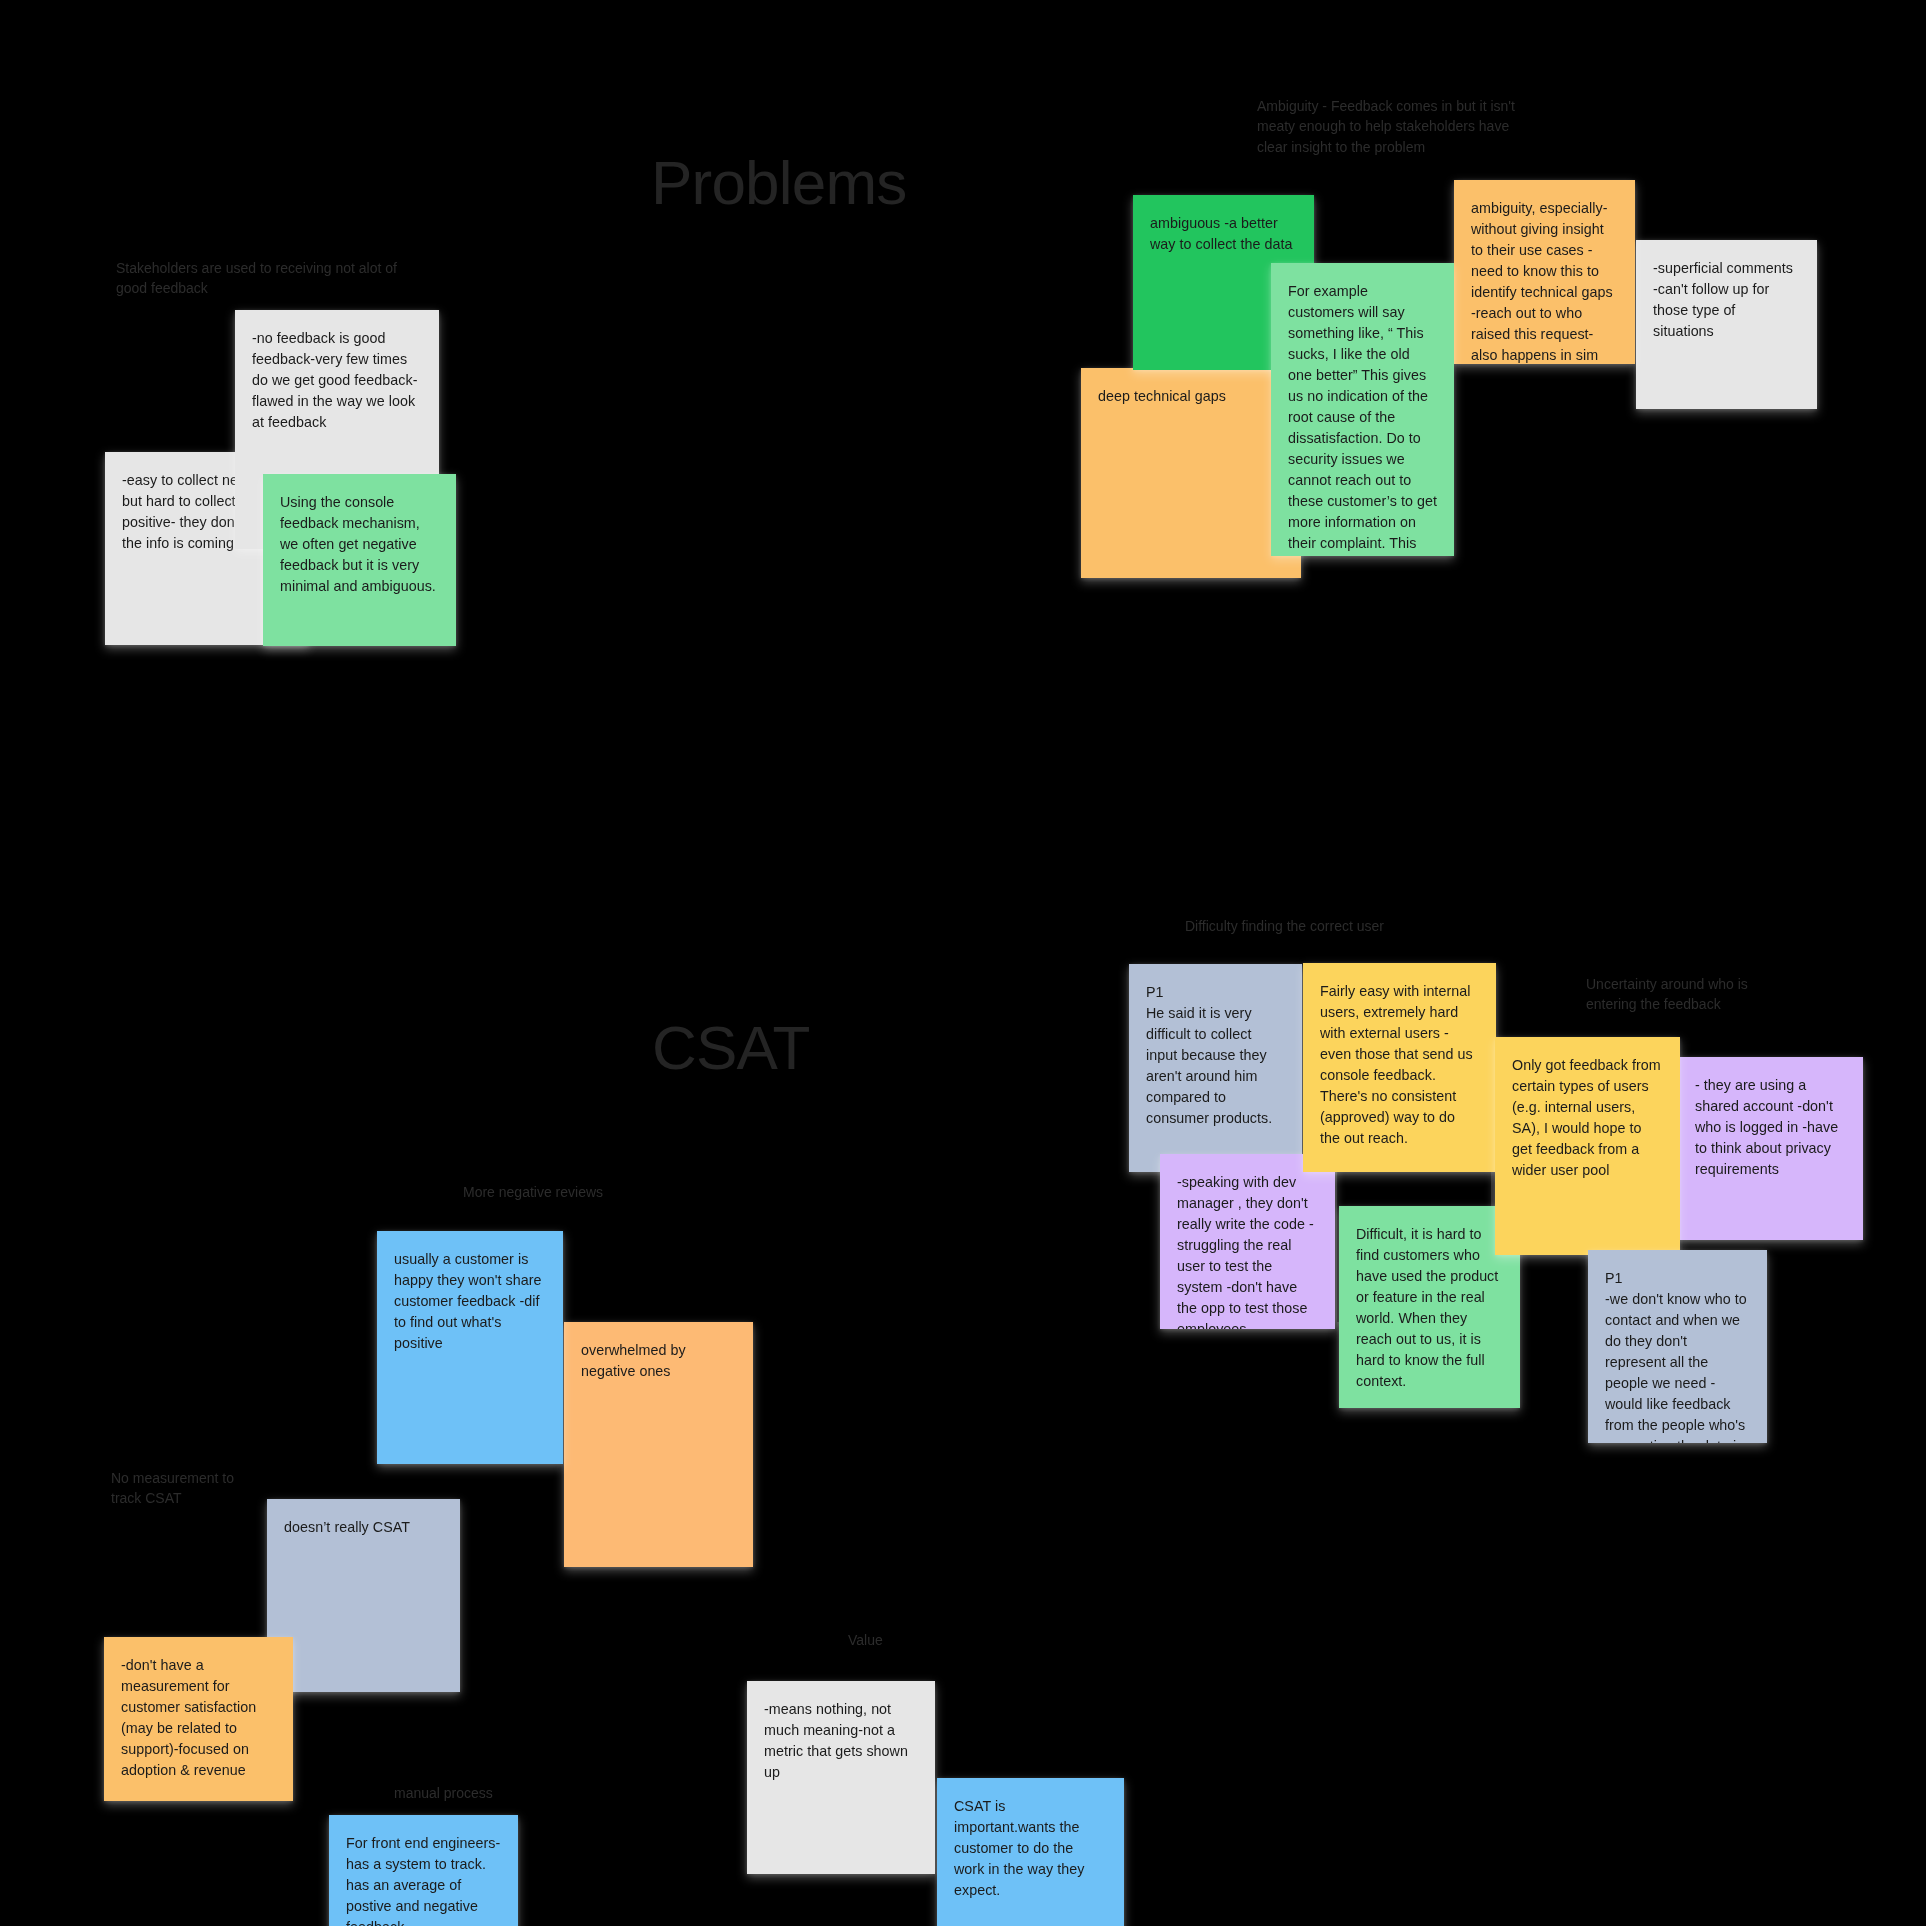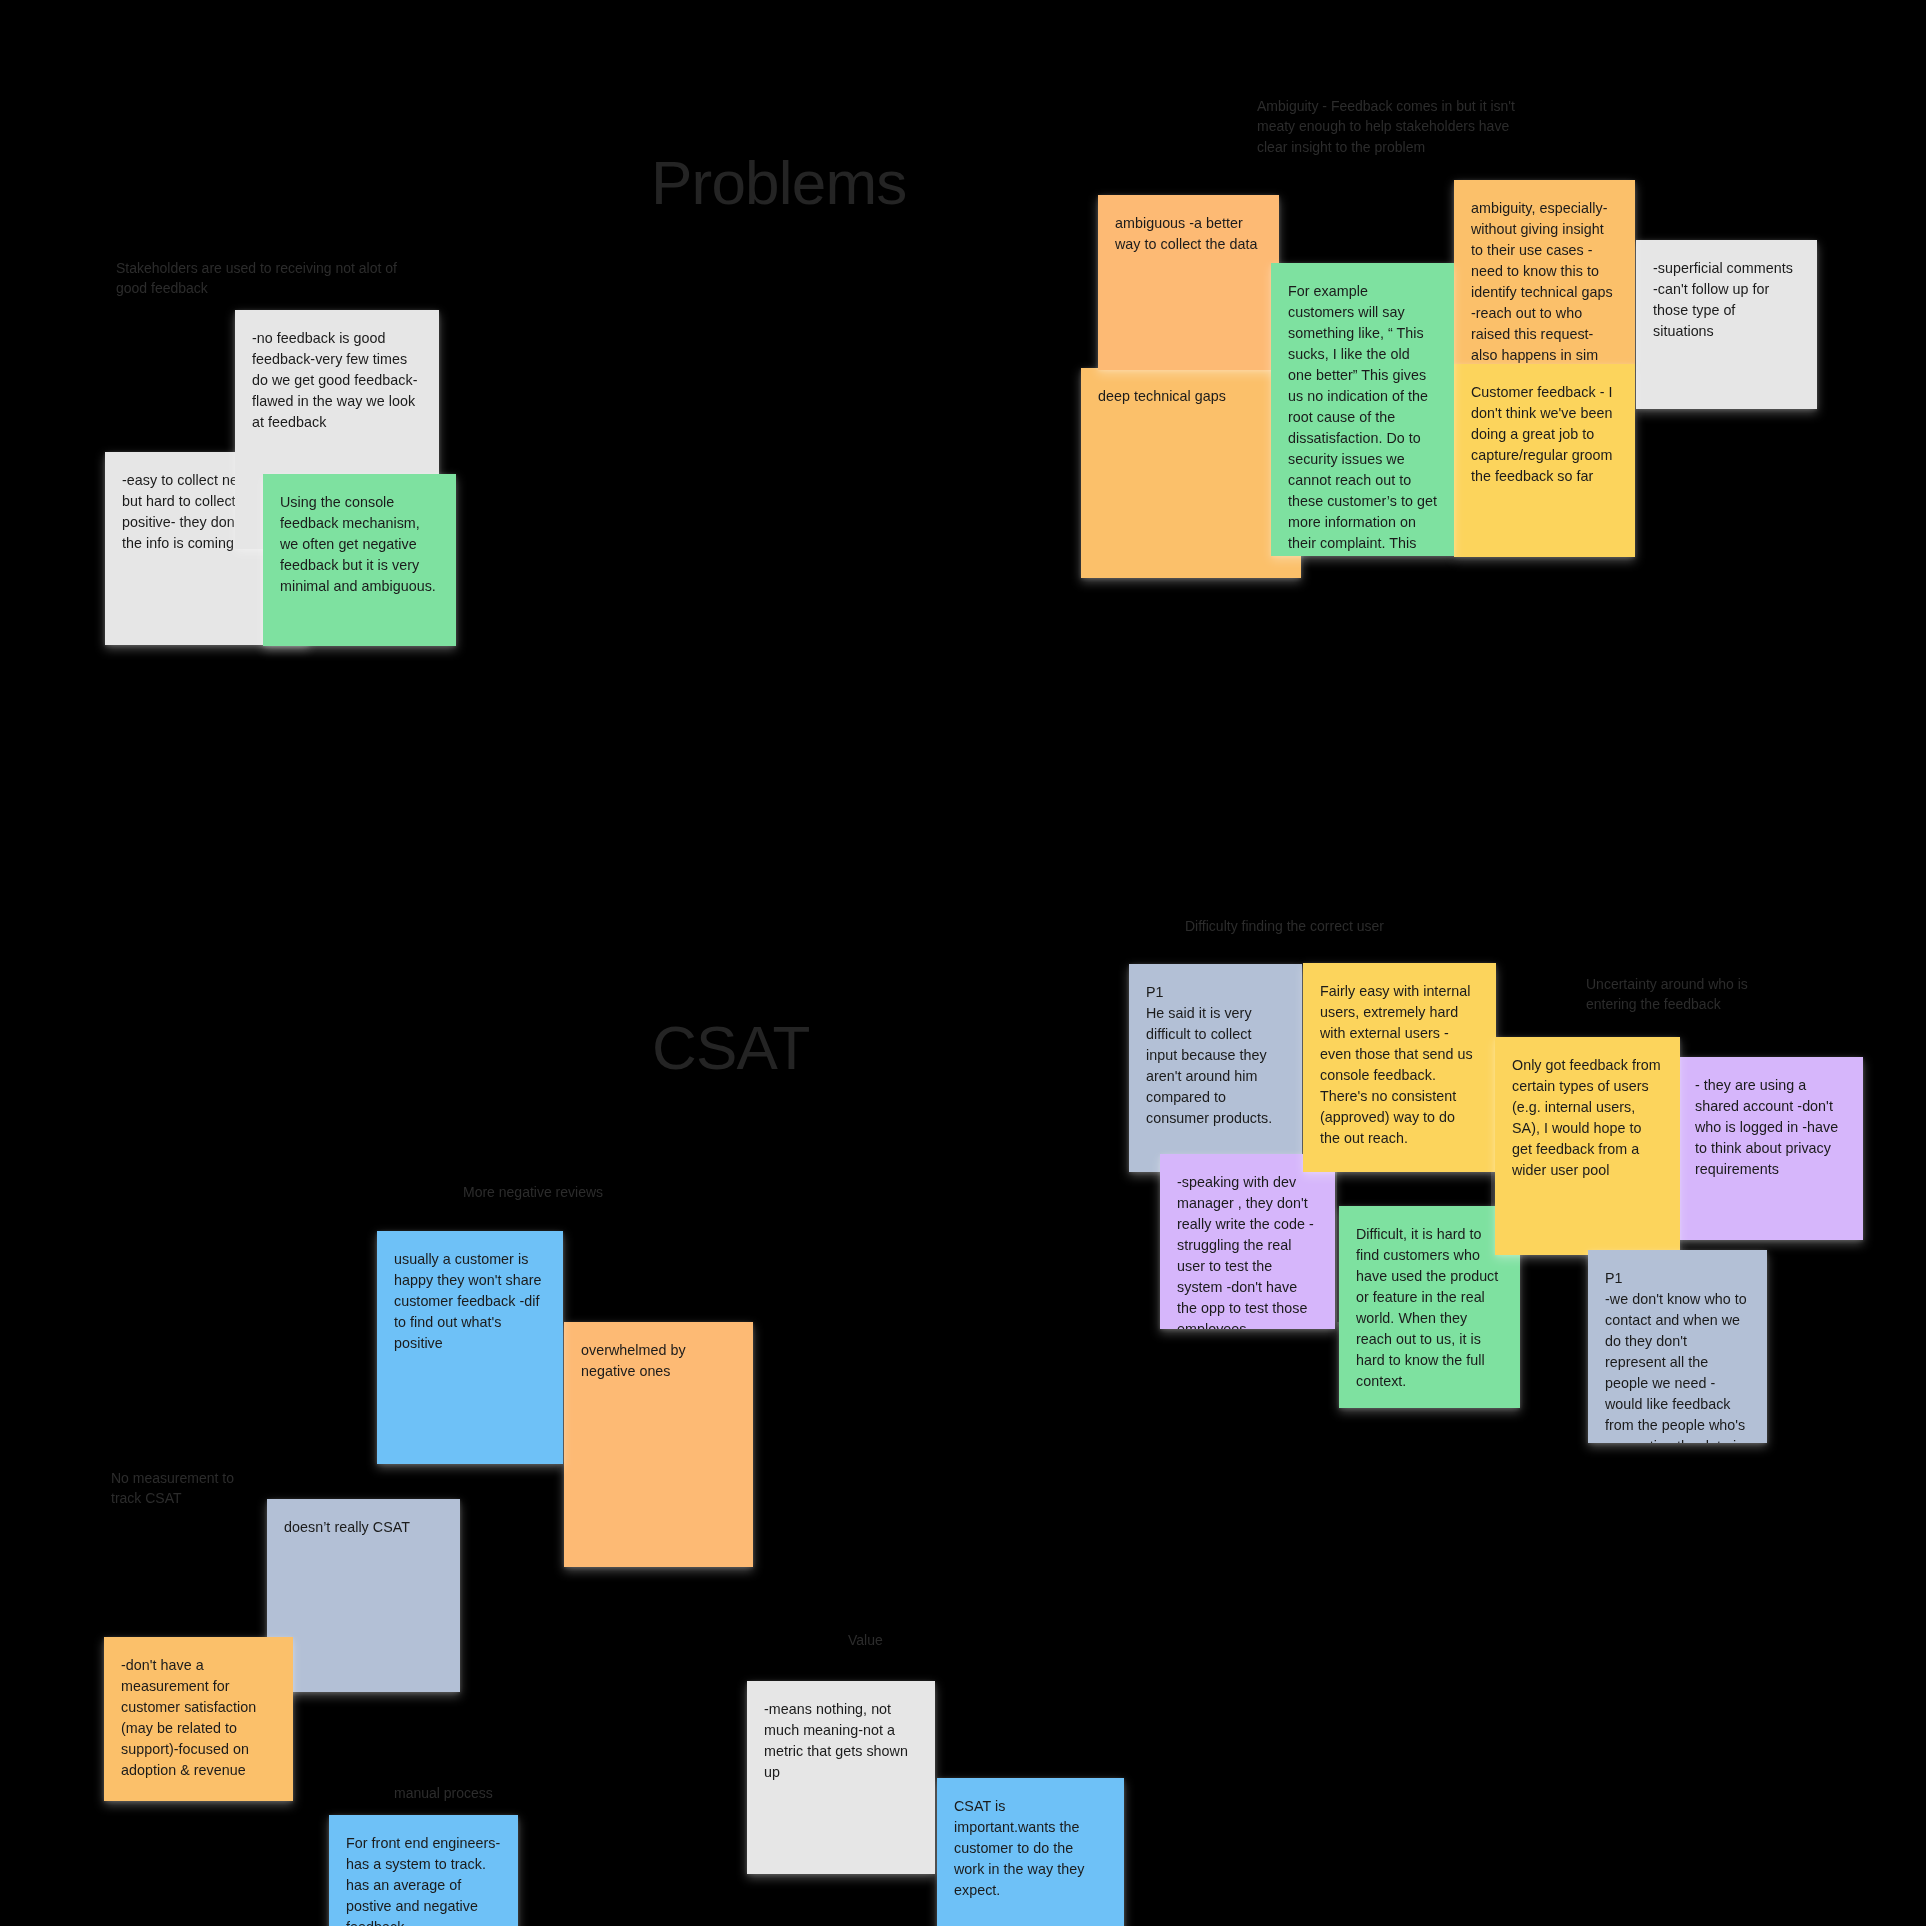--- a/index.html
+++ b/index.html
@@ -56,25 +56,24 @@
     <div class="board-title" style="left: 651px; top: 152px;">Problems</div>
     <div class="board-title" style="left: 652px; top: 1017px;">CSAT</div>
     <div class="group-label" style="left: 116px; top: 258px;">Stakeholders are used to receiving not alot of
 good feedback</div>
     <div class="note" style="left: 235px; top: 310px; width: 204px; height: 239px; background: rgb(230, 230, 230); z-index: 12;">-no feedback is good feedback-very few times do we get good feedback- flawed in the way we look at feedback</div>
     <div class="note" style="left: 105px; top: 452px; width: 204px; height: 193px; background: rgb(230, 230, 230); z-index: 11;">-easy to collect negative but hard to collect positive- they don't whe the info is coming from</div>
     <div class="note" style="left: 263px; top: 474px; width: 193px; height: 172px; background: rgb(126, 225, 160); z-index: 13;">Using the console feedback mechanism, we often get negative feedback but it is very minimal and ambiguous.</div>
     <div class="group-label" style="left: 1257px; top: 96px;">Ambiguity - Feedback comes in but it isn't
 meaty enough to help stakeholders have
 clear insight to the problem</div>
-    <div class="note" style="left: 1098px; top: 195px; width: 181px; height: 175px; background: #fdba74; z-index: 22;">ambiguous -a better way to collect the data</div>
+    <div class="note" style="left: 1133px; top: 195px; width: 181px; height: 175px; background: #22c55e; z-index: 22;">ambiguous -a better way to collect the data</div>
     <div class="note" style="left: 1081px; top: 368px; width: 220px; height: 210px; background: rgb(251, 192, 106); z-index: 21;">deep technical gaps</div>
     <div class="note" style="left: 1271px; top: 263px; width: 183px; height: 293px; background: rgb(126, 225, 160); z-index: 24;">For example customers will say something like, “ This sucks, I like the old one better” This gives us no indication of the root cause of the dissatisfaction. Do to security issues we cannot reach out to these customer’s to get more information on their complaint. This allows us to know something is wrong but not what is wrong.</div>
     <div class="note" style="left: 1454px; top: 180px; width: 181px; height: 184px; background: rgb(251, 192, 106); z-index: 23;">ambiguity, especially- without giving insight to their use cases -need to know this to identify technical gaps -reach out to who raised this request-also happens in sim tickets (needs more data</div>
-    <div class="note" style="left: 1454px; top: 364px; width: 181px; height: 193px; background: rgb(252, 212, 92); z-index: 23;">Customer feedback - I don't think we've been doing a great job to capture/regular groom the feedback so far</div>
     <div class="note" style="left: 1636px; top: 240px; width: 181px; height: 169px; background: rgb(230, 230, 230); z-index: 22;">-superficial comments -can't follow up for those type of situations</div>
     <div class="group-label" style="left: 1185px; top: 916px;">Difficulty finding the correct user</div>
     <div class="note" style="left: 1129px; top: 964px; width: 173px; height: 208px; background: rgb(179, 192, 214); z-index: 32;">P1
  He said it is very difficult to collect input because they aren't around him compared to consumer products.</div>
     <div class="note" style="left: 1303px; top: 963px; width: 193px; height: 209px; background: rgb(252, 212, 92); z-index: 33;">Fairly easy with internal users, extremely hard with external users - even those that send us console feedback. There's no consistent (approved) way to do the out reach.</div>
     <div class="note" style="left: 1160px; top: 1154px; width: 175px; height: 175px; background: rgb(214, 182, 251); z-index: 32;">-speaking with dev manager , they don't really write the code -struggling the real user to test the system -don't have the opp to test those employees</div>
     <div class="note dark" style="left: 1337px; top: 1163px; width: 154px; height: 159px; background: rgb(0, 0, 0); z-index: 31;"></div>
     <div class="note" style="left: 1339px; top: 1206px; width: 181px; height: 202px; background: rgb(126, 225, 160); z-index: 34;">Difficult, it is hard to find customers who have used the product or feature in the real world. When they reach out to us, it is hard to know the full context.</div>
     <div class="group-label" style="left: 1586px; top: 974px;">Uncertainty around who is
 entering the feedback</div>

